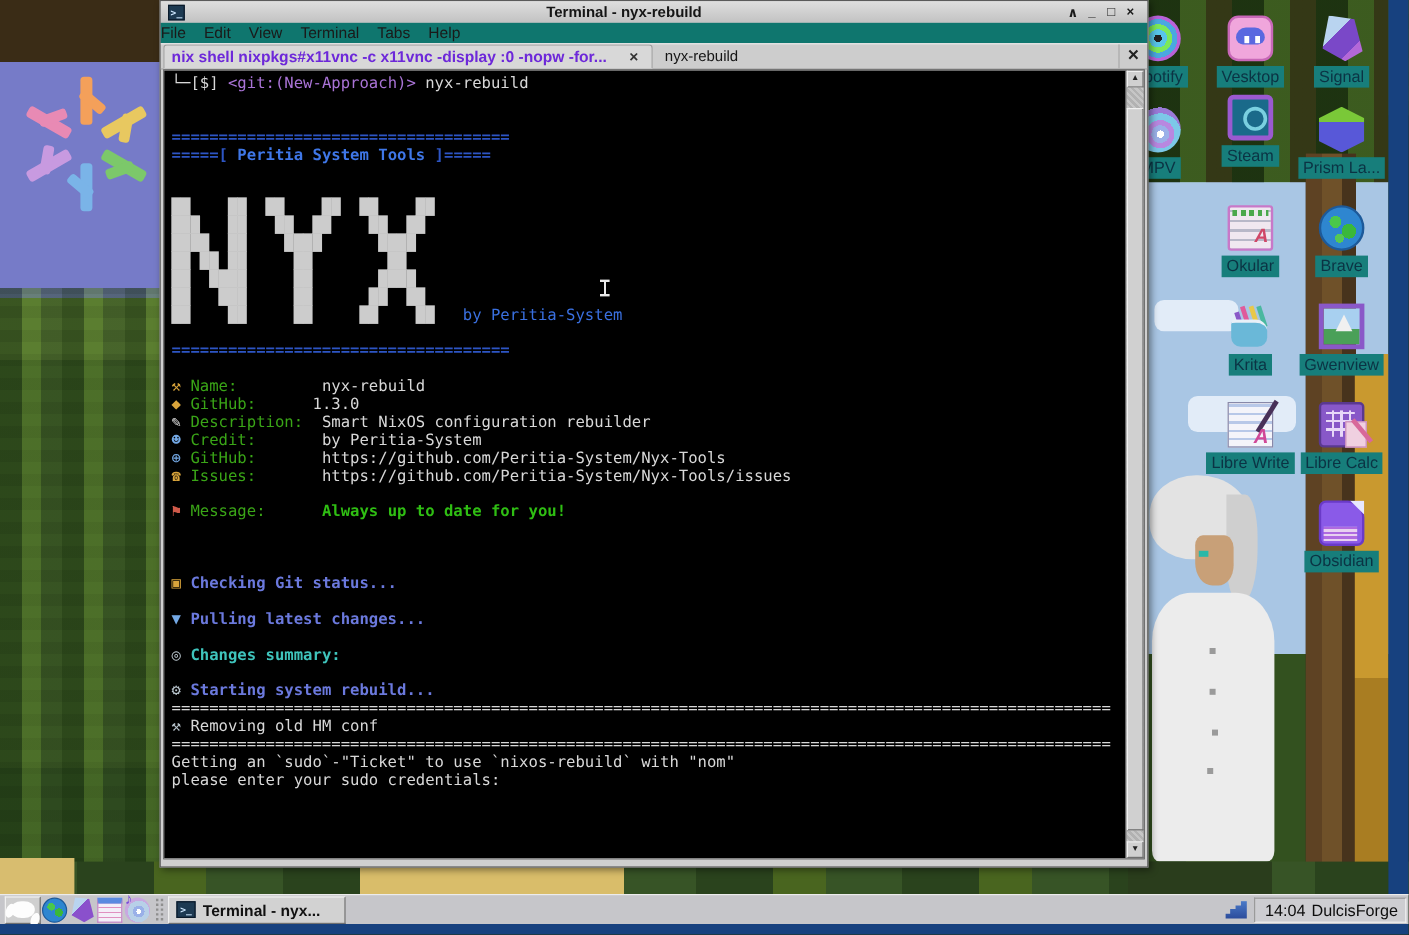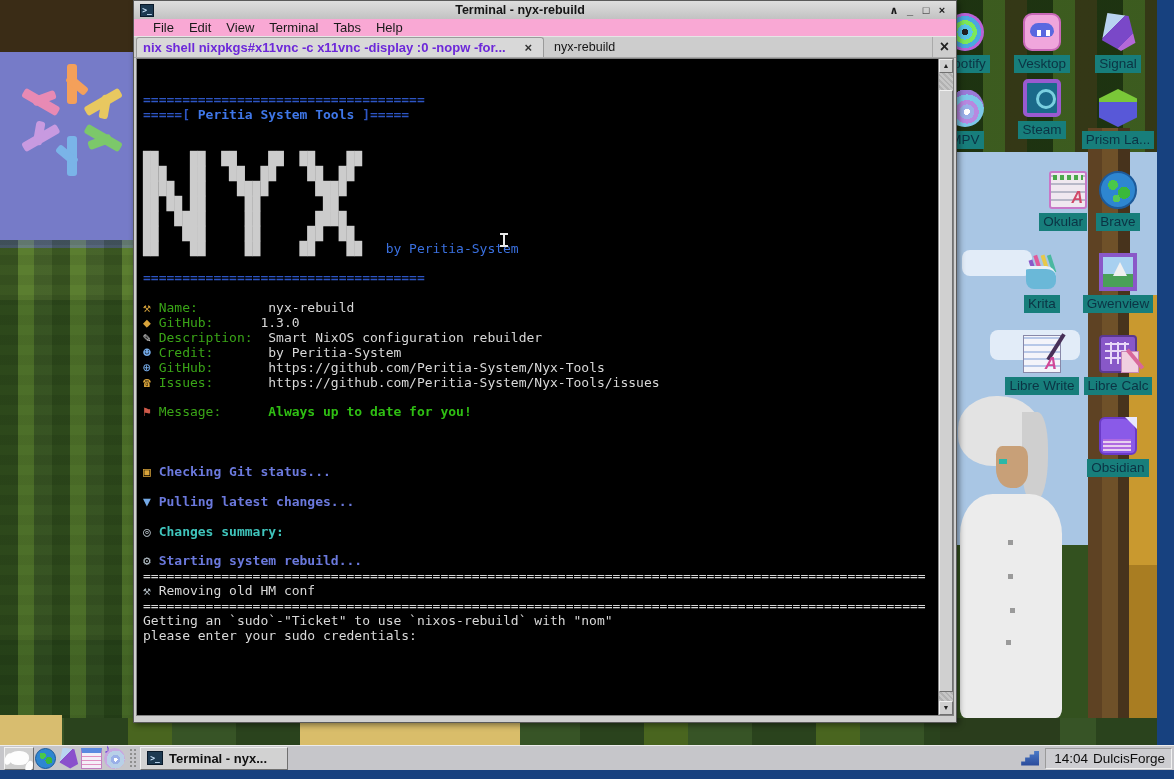--- a/index.html
+++ b/index.html
@@ -80,21 +80,21 @@
   .ic-obsidian:before{content:"";position:absolute;right:-2px;top:-2px;width:12px;height:12px;background:#e8e8ff;clip-path:polygon(0 0,100% 0,100% 100%);}
 
   
   #term-win{position:absolute;left:133px;top:0;width:824px;height:723px;z-index:2;
     background:#cfcfcf;border:1px solid #5a5a5a;box-shadow:2px 2px 6px rgba(0,0,0,.45);}
   #titlebar{height:18px;display:flex;align-items:center;padding:0 6px;
     background:linear-gradient(180deg,#dedede,#c2c2c2);}
   #title-icon{width:14px;height:13px;background:#1d3a52;color:#cfe8ff;font:bold 8px/12px "DejaVu Sans Mono",monospace;text-align:center;border:1px solid #0a1a2a;}
   #title-text{flex:1;text-align:center;font-size:12.5px;font-weight:bold;color:#151515;}
   .win-ctl{width:16px;text-align:center;font-size:11px;font-weight:bold;color:#1a1a1a;cursor:default;}
-  #menubar{height:17px;display:flex;align-items:center;gap:15px;padding:0 19px;background:#f9a8d4;font-size:13px;color:#1a1a1a;}
+  #menubar{height:17px;display:flex;align-items:center;gap:15px;padding:0 0;background:#0f766e;font-size:13px;color:#1a1a1a;}
   #tabbar{height:22px;display:flex;align-items:stretch;background:#cdcdcd;border-top:1px solid #e6e6e6;border-bottom:1px solid #a8a8a8;}
   #tab1{width:408px;display:flex;align-items:center;background:#d8d8d8;border:1px solid #9a9a9a;border-bottom:none;border-radius:3px 3px 0 0;margin-left:2px;padding:0 6px;}
   #tab1 .tlabel{flex:1;font-size:13px;color:#6d28d9;white-space:nowrap;overflow:hidden;font-weight:bold;}
   #tab2{flex:1;display:flex;align-items:center;padding-left:10px;}
   #tab2 .tlabel{flex:1;font-size:12.5px;color:#151515;}
   .tab-close{font-size:13px;font-weight:bold;color:#333;padding:0 5px;}
   #tabbar-close{width:24px;display:flex;align-items:center;justify-content:center;border-left:1px solid #aaa;font-weight:bold;color:#222;}
 
   #content{position:relative;margin:0 2px 2px;height:658px;display:flex;border:1px solid #828282;background:#000;}
   #term-lines{flex:1;overflow:hidden;padding:4px 0 0 6px;}
@@ -204,21 +204,21 @@
         <div class="lbl">MPV</div>
       </div>
       <div class="di" style="left: 997px; top: 79px;">
         <div class="ic ic-steam"></div>
         <div class="lbl">Steam</div>
       </div>
       <div class="di" style="left: 1073px; top: 89px;">
         <div class="ic ic-prism"></div>
         <div class="lbl">Prism La...</div>
       </div>
-      <div class="di" style="left: 997px; top: 171px; align-items: flex-end;">
+      <div class="di" style="left: 997px; top: 171px;">
         <div class="ic ic-okular"></div>
         <div class="lbl">Okular</div>
       </div>
       <div class="di" style="left: 1073px; top: 171px;">
         <div class="ic ic-brave"></div>
         <div class="lbl">Brave</div>
       </div>
       <div class="di" style="left: 997px; top: 253px; justify-content: space-between;">
         <div class="ic ic-krita"></div>
         <div class="lbl">Krita</div>
@@ -263,20 +263,21 @@
         <span class="tlabel">nix shell nixpkgs#x11vnc -c x11vnc -display :0 -nopw -for...</span>
         <span class="tab-close">×</span>
       </div>
       <div id="tab2">
         <span class="tlabel">nyx-rebuild</span>
       </div>
       <div id="tabbar-close">×</div>
     </div>
     <div id="content">
       <div id="term-lines">
+          <div class="tl"><span class="c-w">└─[$] </span><span class="c-mag">&lt;git:(New-Approach)&gt;</span><span class="c-w"> nyx-rebuild</span></div>
           <div class="tl"></div>
           <div class="tl"></div>
           <div class="tl"><span class="c-sep">====================================</span></div>
           <div class="tl"><span class="c-sep">=====[ </span><span class="c-hdr">Peritia System Tools</span><span class="c-sep"> ]=====</span></div>
           <div class="tl"></div>
           <div class="tl"></div>
           <div class="tl"><span class="c-art">██    ██  ██    ██  ██    ██</span></div>
           <div class="tl"><span class="c-art">███   ██   ██  ██    ██  ██ </span></div>
           <div class="tl"><span class="c-art">████  ██    ████      ████  </span></div>
           <div class="tl"><span class="c-art">██ ██ ██     ██        ██   </span></div>

